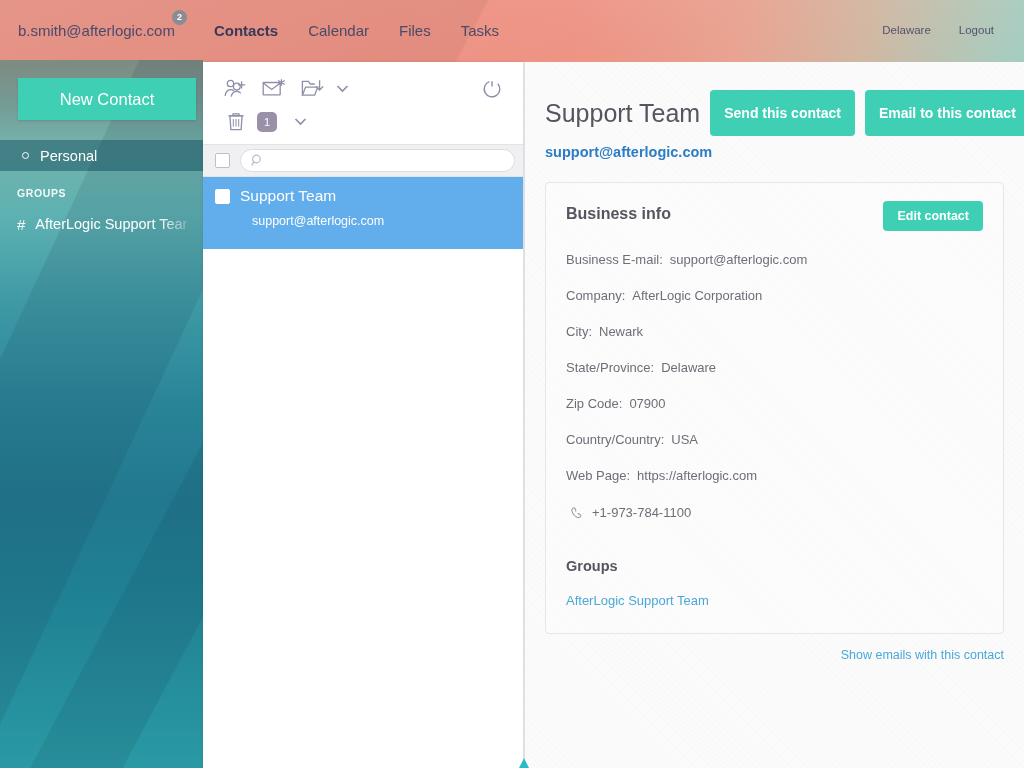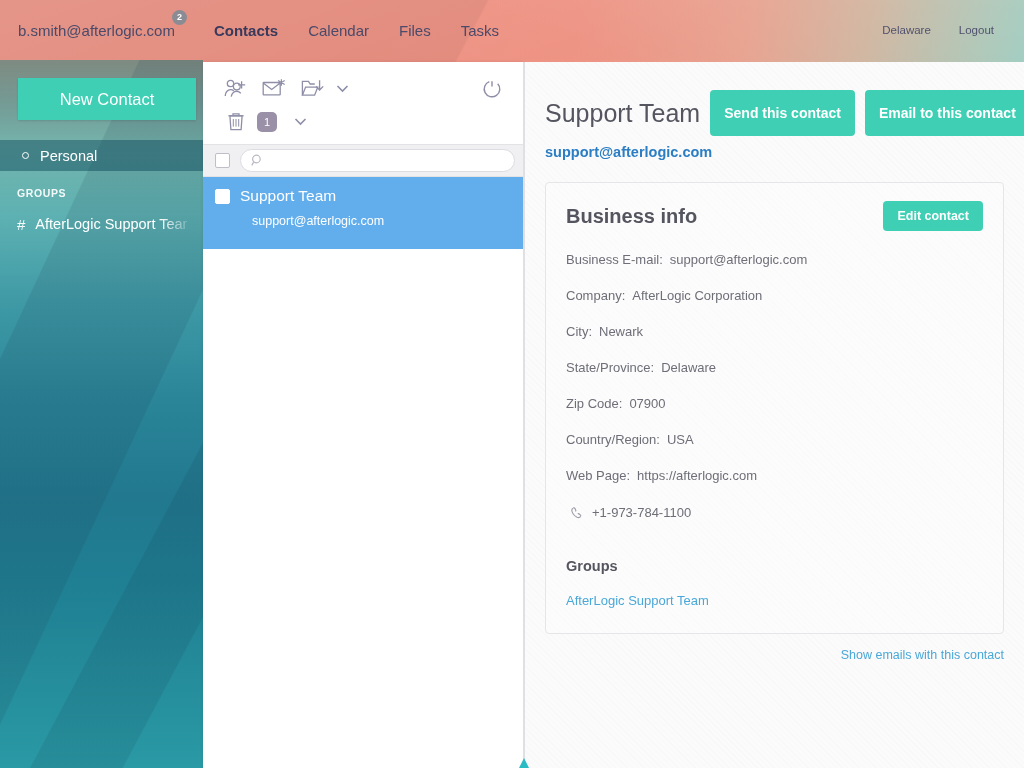--- a/index.html
+++ b/index.html
@@ -343,21 +343,21 @@
     border: 1px solid #e6e6e9;
     border-radius: 4px;
     background: rgba(255,255,255,0.35);
     padding: 18px 20px 24px 20px;
     min-height: 432px;
   }
   .card-head {
     display: flex; align-items: flex-start;
   }
   .section-title {
-    font-size: 20px;
+    font-size: 16px;
     font-weight: bold;
     color: #555560;
     margin-top: 4px;
   }
   .edit-btn {
     margin-left: auto;
     background: #3fcfb4;
     color: #ffffff;
     border: none; border-radius: 4px;
     font-size: 12.5px; font-weight: bold;
@@ -572,21 +572,21 @@
         </div>
         <div class="field-row">
           <span class="field-label">State/Province:</span>
           <span class="field-value">Delaware</span>
         </div>
         <div class="field-row">
           <span class="field-label">Zip Code:</span>
           <span class="field-value">07900</span>
         </div>
         <div class="field-row">
-          <span class="field-label">Country/Region:</span>
+          <span class="field-label">Country/Country:</span>
           <span class="field-value">USA</span>
         </div>
         <div class="field-row">
           <span class="field-label">Web Page:</span>
           <span class="field-value">https://afterlogic.com</span>
         </div>
 
         <div class="phone-row">
           <span class="phone-icon">
             <svg width="14" height="14" viewBox="0 0 14 14" fill="none" stroke="currentColor" stroke-width="1.1">

